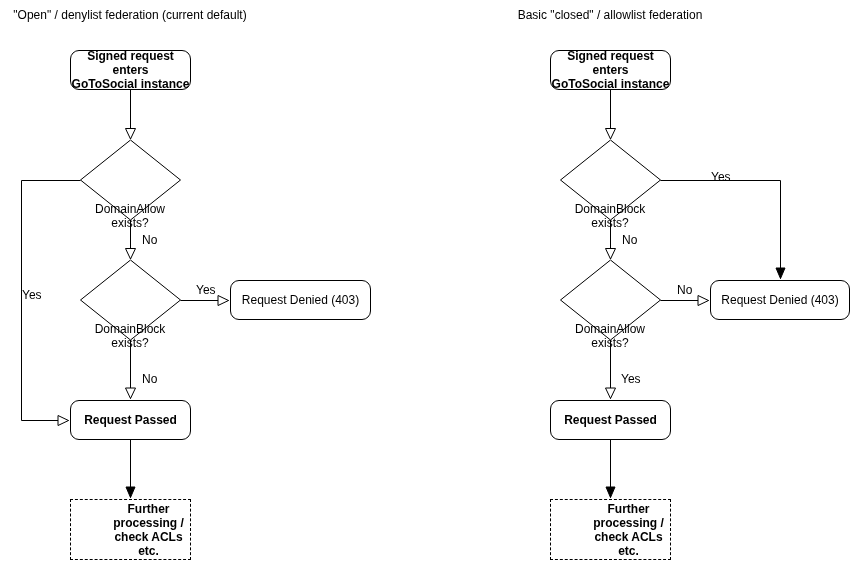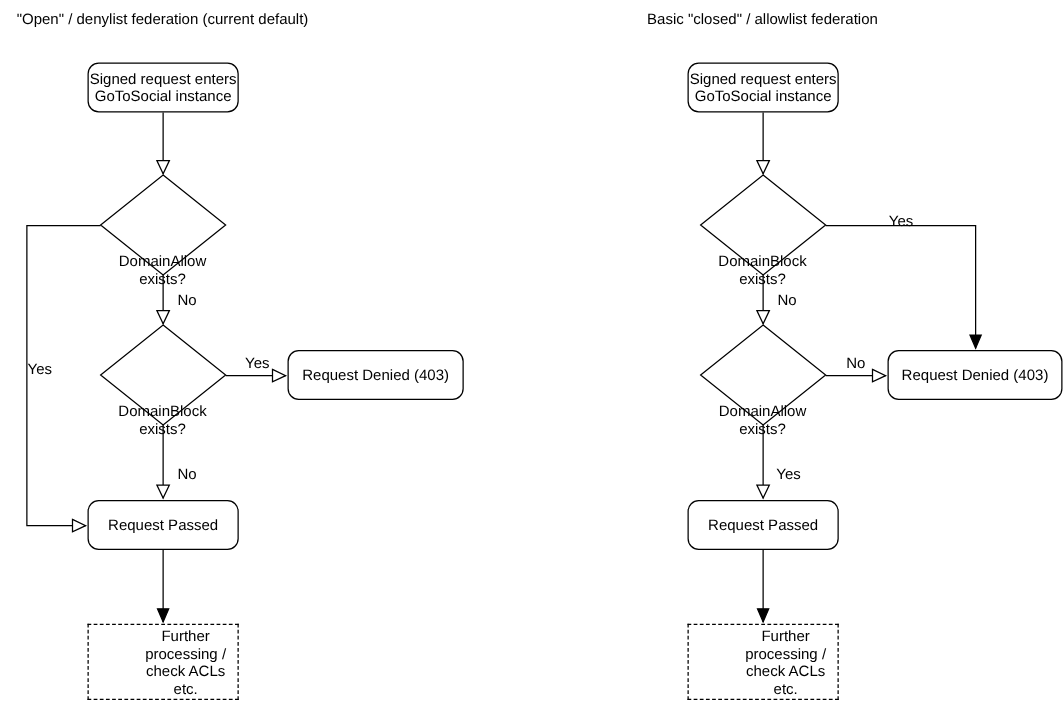--- a/index.html
+++ b/index.html
@@ -50,21 +50,21 @@
     line-height: 14px;
     white-space: pre-line;
     margin-top: 36px;
   }
   .edge-label {
     position: absolute;
     white-space: nowrap;
     line-height: 12px;
     background: transparent;
   }
-  .w121 { width: 121px; }
+  .w121 { width: 121px; font-weight: bold; }
   .h40  { height: 40px; }
 </style>
 </head>
 <body>
 
 <div class="canvas">
 
   <svg class="wires" viewBox="0 0 851 561" xmlns="http://www.w3.org/2000/svg">
     <defs>
       <marker id="arrow-hollow" markerUnits="userSpaceOnUse" markerWidth="13" markerHeight="13" refX="11.5" refY="6.5" orient="auto">

